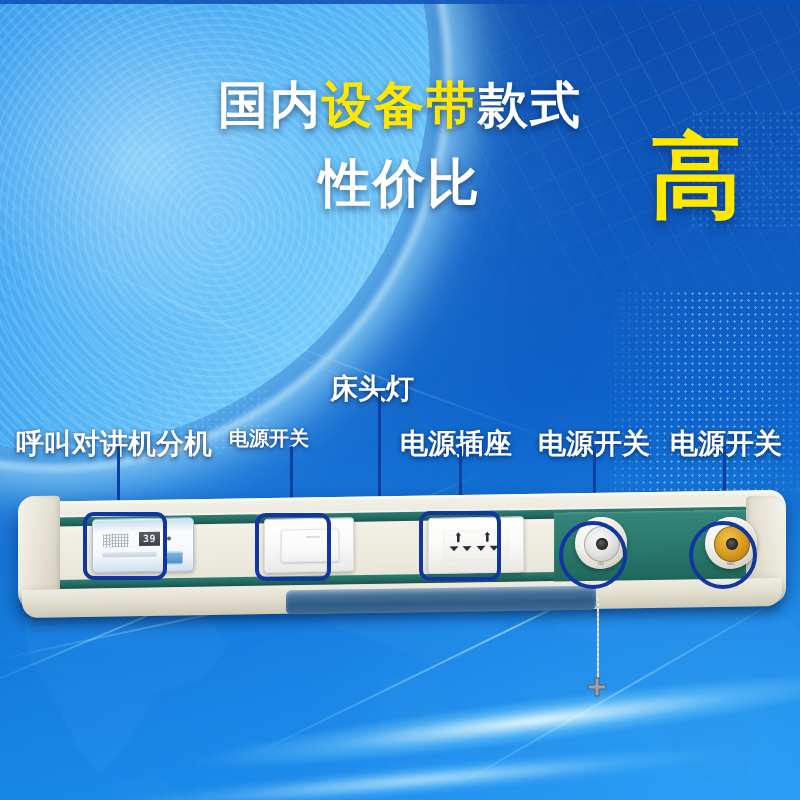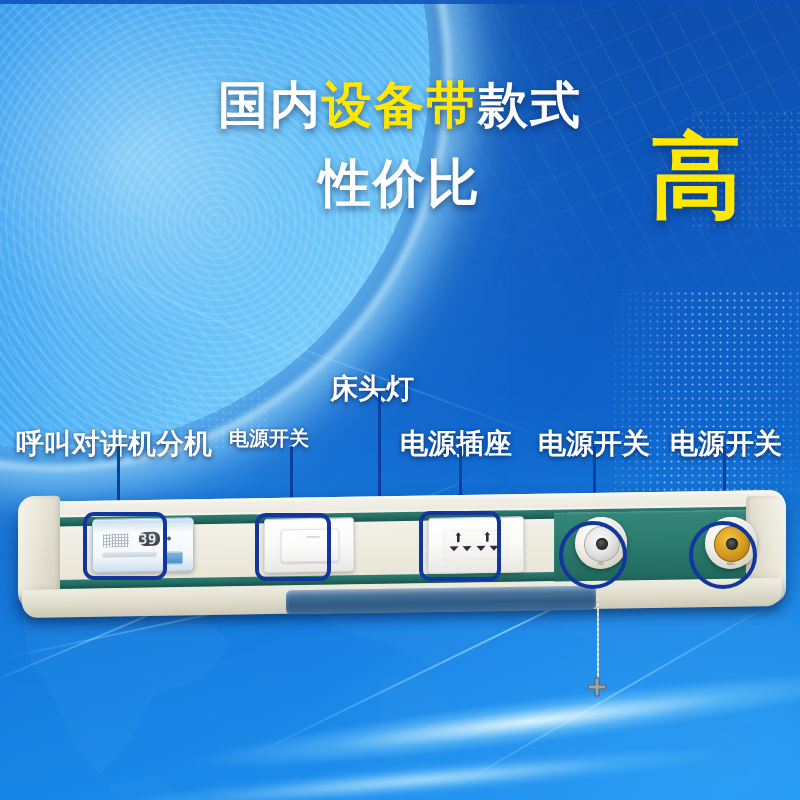--- a/index.html
+++ b/index.html
@@ -111,23 +111,23 @@
 
   
   .intercom{position:absolute;left:74px;top:22px;width:100px;height:52px;border-radius:5px;
     background:linear-gradient(180deg,#b9d8ef 0%,#dce9f4 10%,#fbfcfd 26%,#f4f7fa 70%,#cfe0ef 100%);
     transform:skewY(-0.9deg);box-shadow:0 2px 4px rgba(0,0,0,.28), inset 0 1px 2px rgba(255,255,255,.9);
     border:1px solid #a9c8e0;}
   .ic-grille{position:absolute;left:10px;top:14px;width:26px;height:14px;
     background:repeating-linear-gradient(90deg,#9aa6b2 0 1px,rgba(0,0,0,0) 1px 3px),
                repeating-linear-gradient(0deg,#aab6c2 0 1px,rgba(0,0,0,0) 1px 3px);
     opacity:.8;border-radius:2px;}
-  .ic-display{position:absolute;left:46px;top:13px;width:21px;height:14px;border-radius:6px;
+  .ic-display{position:absolute;left:46px;top:13px;width:21px;height:14px;border-radius:0;
     background:linear-gradient(180deg,#585c62 0%,#3e4247 100%);
-    color:#e6ecf2;font-size:14px;line-height:14px;font-weight:bold;
+    color:#e6ecf2;font-size:10px;line-height:14px;text-align:center;font-weight:bold;
     font-family:"DejaVu Sans Mono","Liberation Mono",monospace;letter-spacing:.5px;}
   .ic-led{position:absolute;left:74px;top:18px;width:4px;height:4px;border-radius:50%;background:#5d6268;}
   .ic-slot{position:absolute;left:9px;top:33px;width:55px;height:5px;border-radius:3px;
     background:linear-gradient(180deg,#dfe6ec,#c6d2dc);}
   .ic-btn{position:absolute;left:72px;top:33px;width:16px;height:11px;border-radius:2px;
     background:linear-gradient(180deg,#7fb6e0,#4f8fc6);border:1px solid #9ec6e4;}
 
   
   .switch{position:absolute;left:246px;top:22px;width:88px;height:52px;border-radius:4px;
     background:linear-gradient(180deg,#ffffff 0%,#fafafa 45%,#e9e9e6 100%);

